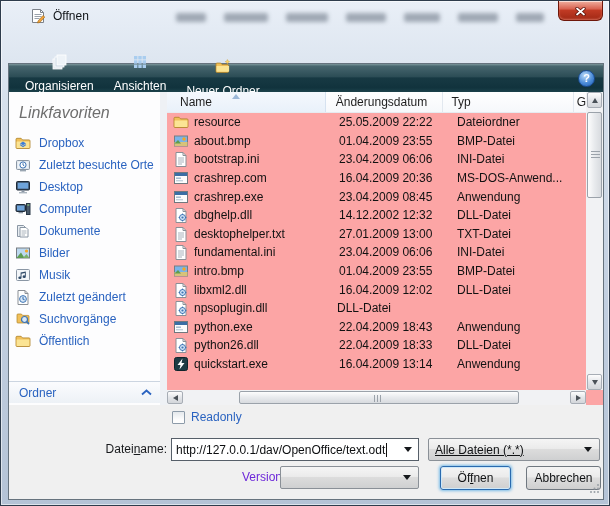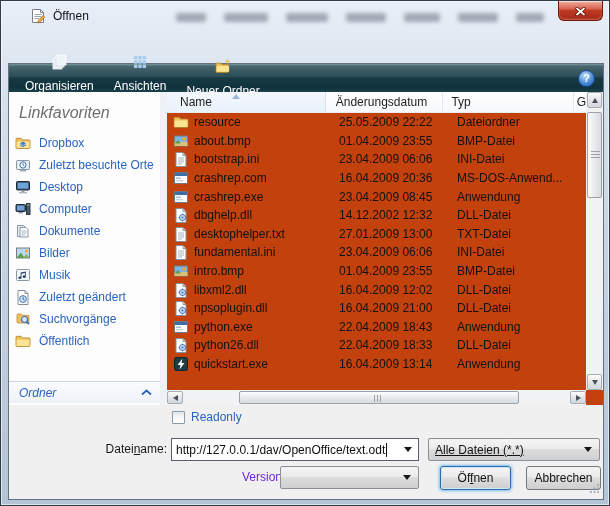--- a/index.html
+++ b/index.html
@@ -64,25 +64,25 @@
   .main { position:absolute; left:0; top:28px; width:594px; height:313px; background:#fff; }
   .sidebar { position:absolute; left:0; top:0; width:151px; height:313px; background:#fdfdfe; }
   .splitter { position:absolute; left:151px; top:0; width:7px; height:313px; background:#eef1f5; }
   .sb-header { padding:12px 0 0 10px; font-size:16px; color:#6e6e6e;font-style:italic; }
   .sb-list { padding-top:10px; }
   .sb-item { display:flex; align-items:center; gap:8px; height:22px; padding-left:6px; cursor:default; }
   .sb-item span.lbl { font-size:12px; color:#2a63c0; white-space:nowrap; }
   .sb-item .ic { width:16px; height:16px; flex:0 0 16px; }
   .ordner-bar { position:absolute; left:0; bottom:2px; width:151px; height:22px;
     background:linear-gradient(180deg,#fbfcfe,#edf1f6); border-top:1px solid #ccd5e1;
-    display:flex; align-items:center; padding:0 8px 0 10px;font-style:italic; }
+    display:flex; align-items:center; padding:0 8px 0 10px; }
   .ordner-bar .lbl { font-size:12px; color:#2a63c0; }
   .ordner-bar svg { margin-left:auto; }
 
-  .listpanel { position:absolute; left:158px; top:0; width:436px; height:313px; background:#c2410c; }
+  .listpanel { position:absolute; left:158px; top:0; width:436px; height:313px; background:#fca5a5; }
   .lheader { position:absolute; left:0; top:0; width:419px; height:21px; display:flex;
     font-size:12px; color:#1e1e1e; border-bottom:1px solid #e6ebf1;
     background:linear-gradient(180deg,#ffffff,#f6f8fb); }
   .hcell { border-right:1px solid #e2e8ef; display:flex; align-items:center; position:relative; }
   .hcell.name { width:162px; padding-left:13px; background:linear-gradient(180deg,#f4f8fd,#e9f1fa);
     border-right:1px solid #d6e2f0; }
   .hcell.date { width:120px; padding-left:10px; }
   .hcell.type { width:133px; padding-left:8px; }
   .hcell.size { flex:1; padding-left:3px; border-right:none; }
   .sort-arrow { position:absolute; left:65px; top:2px; width:0; height:0;
@@ -530,21 +530,20 @@
                   <circle cx="9.5" cy="10.5" r="3" fill="#cfe2f4" stroke="#3e74b4"></circle>
                   <circle cx="9.5" cy="10.5" r="1.1" fill="#3e74b4"></circle>
                   <g stroke="#3e74b4">
                     <line x1="9.5" y1="6.6" x2="9.5" y2="8"></line>
                     <line x1="9.5" y1="13" x2="9.5" y2="14.4"></line>
                     <line x1="5.6" y1="10.5" x2="7" y2="10.5"></line>
                     <line x1="12" y1="10.5" x2="13.4" y2="10.5"></line>
                   </g>
                 </svg></span>
               <span class="c-name">npsoplugin.dll</span>
-              <span class="c-date">16.04.2009 21:00</span>
               <span class="c-type">DLL-Datei</span>
             </div>
             <div class="file-row">
               <span class="ic"><svg width="16" height="16" viewBox="0 0 16 16">
                   <rect x="1.5" y="2.5" width="13" height="11" fill="#fdfdfd" stroke="#70777e"></rect>
                   <rect x="2" y="3" width="12" height="3" fill="#3b6ea5"></rect>
                   <rect x="3" y="7.5" width="5" height="1.4" fill="#9fb8cd"></rect>
                   <rect x="3" y="10" width="7" height="1.4" fill="#c3d2de"></rect>
                 </svg></span>
               <span class="c-name">python.exe</span>

